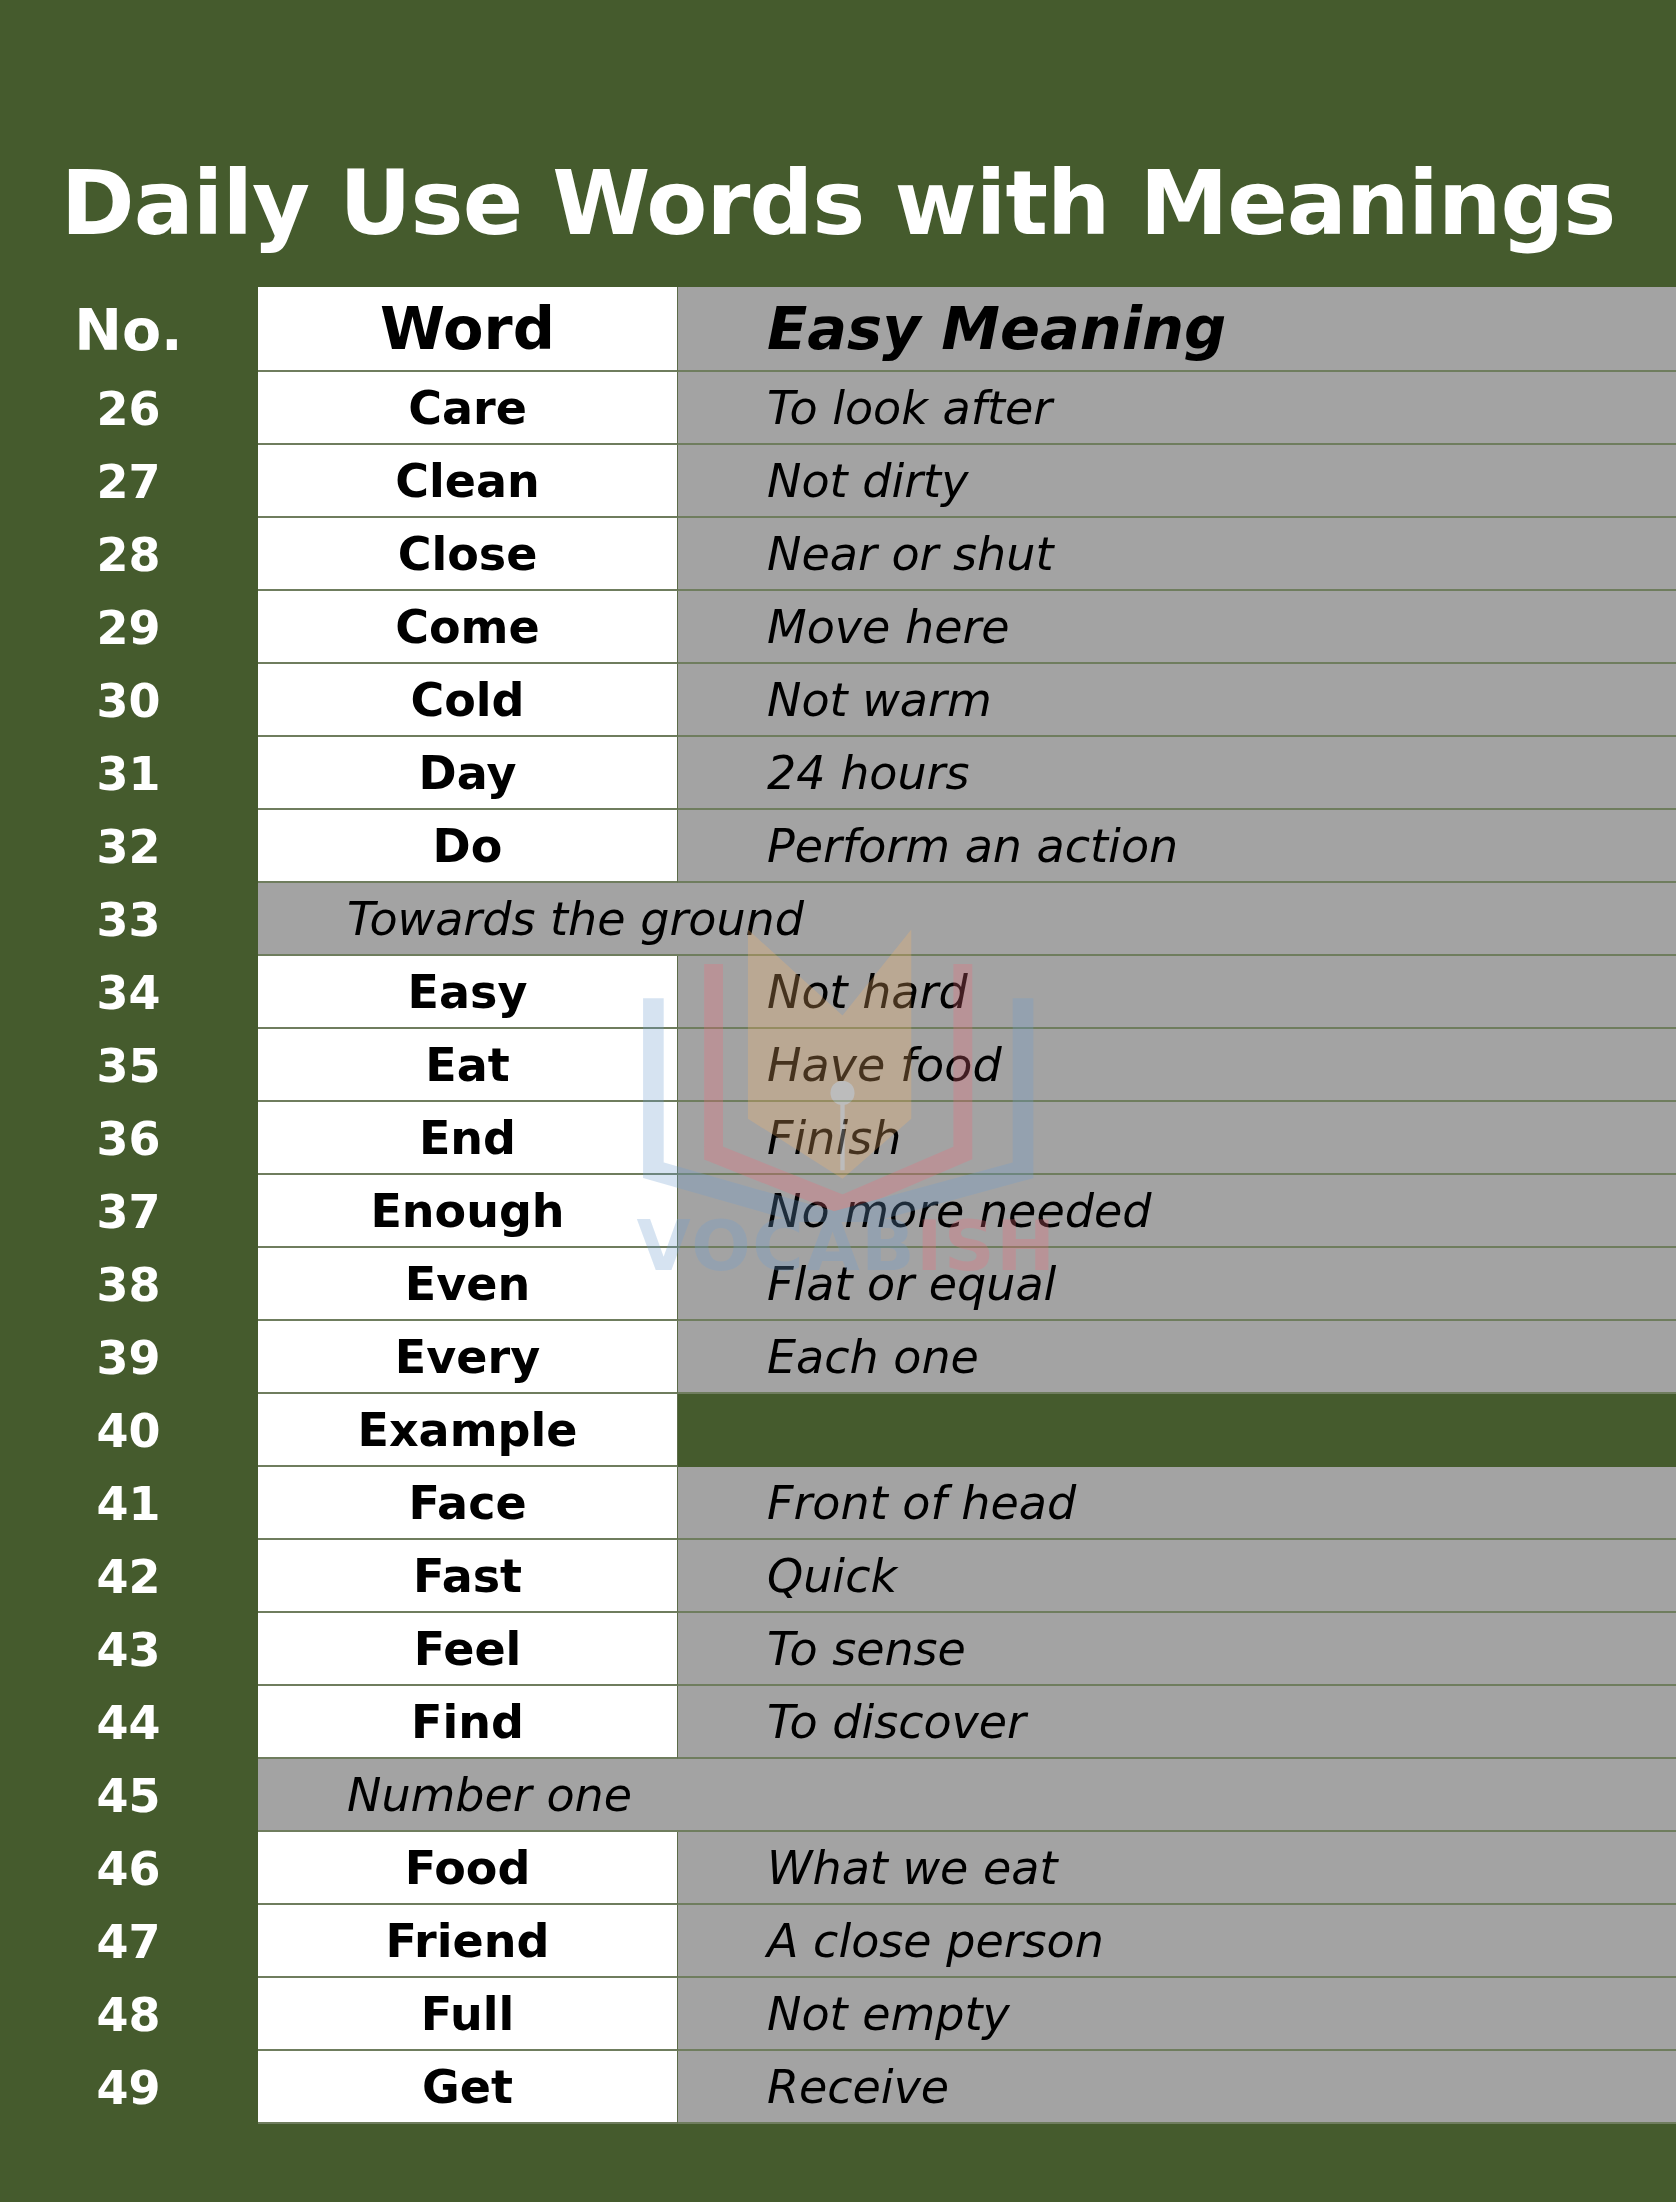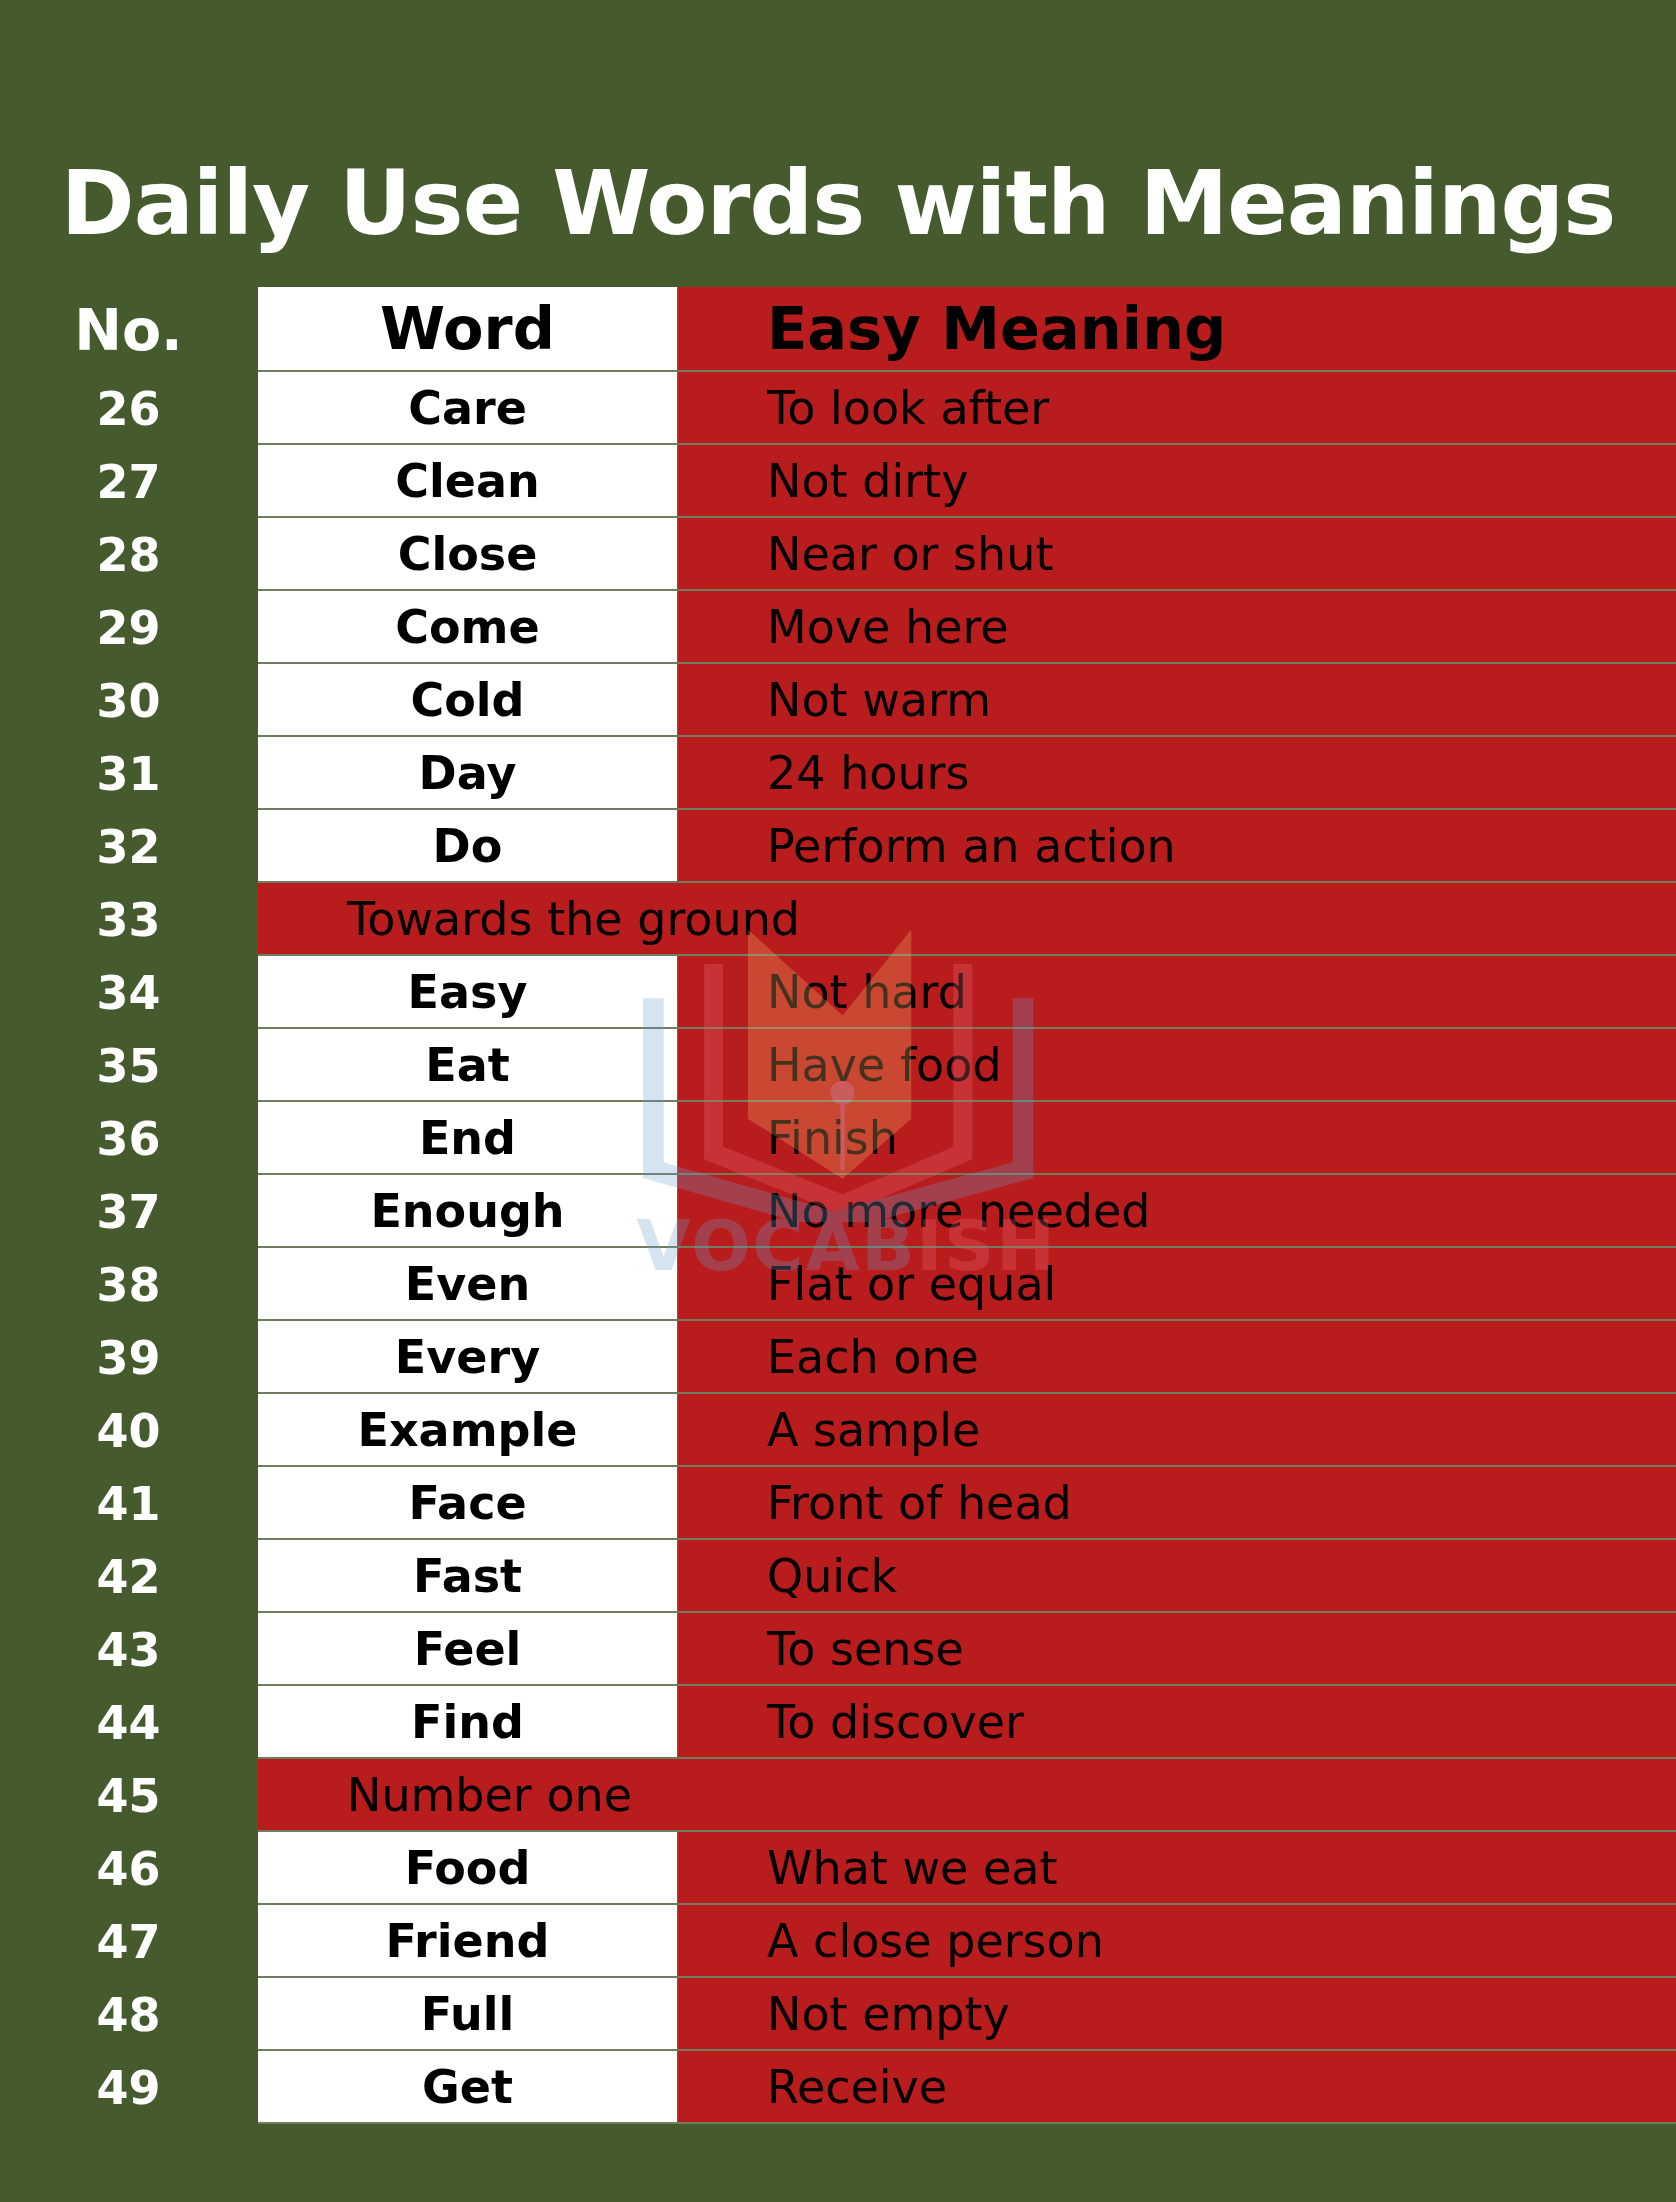--- a/index.html
+++ b/index.html
@@ -65,29 +65,30 @@
       font-size: 46px;
       display: flex;
       align-items: center;
       justify-content: center;
       border-right: 1.7px solid #5b6b47;
       border-bottom: 2.6px solid #6f7d5e;
       box-sizing: border-box;
     }
     .cell-meaning {
       flex: 1;
-      background: #b91c1c;
+      background: #a3a3a3;
       color: #000000;
       font-size: 46px;
       display: flex;
       align-items: center;
       padding-left: 89px;
       border-bottom: 2.6px solid #6f7d5e;
       box-sizing: border-box;
       white-space: nowrap;
+      font-style: italic;
     }
     .row.header .cell-word,
     .row.header .cell-meaning {
       font-size: 59px;
       font-weight: bold;
     }
     .row.last .cell-word,
     .row.last .cell-meaning {
       border-bottom: none;
     }
@@ -191,21 +192,20 @@
         <div class="cell-meaning">Flat or equal</div>
       </div>
       <div class="row">
         <div class="cell-no">39</div>
         <div class="cell-word">Every</div>
         <div class="cell-meaning">Each one</div>
       </div>
       <div class="row">
         <div class="cell-no">40</div>
         <div class="cell-word">Example</div>
-        <div class="cell-meaning">A sample</div>
       </div>
       <div class="row">
         <div class="cell-no">41</div>
         <div class="cell-word">Face</div>
         <div class="cell-meaning">Front of head</div>
       </div>
       <div class="row">
         <div class="cell-no">42</div>
         <div class="cell-word">Fast</div>
         <div class="cell-meaning">Quick</div>

